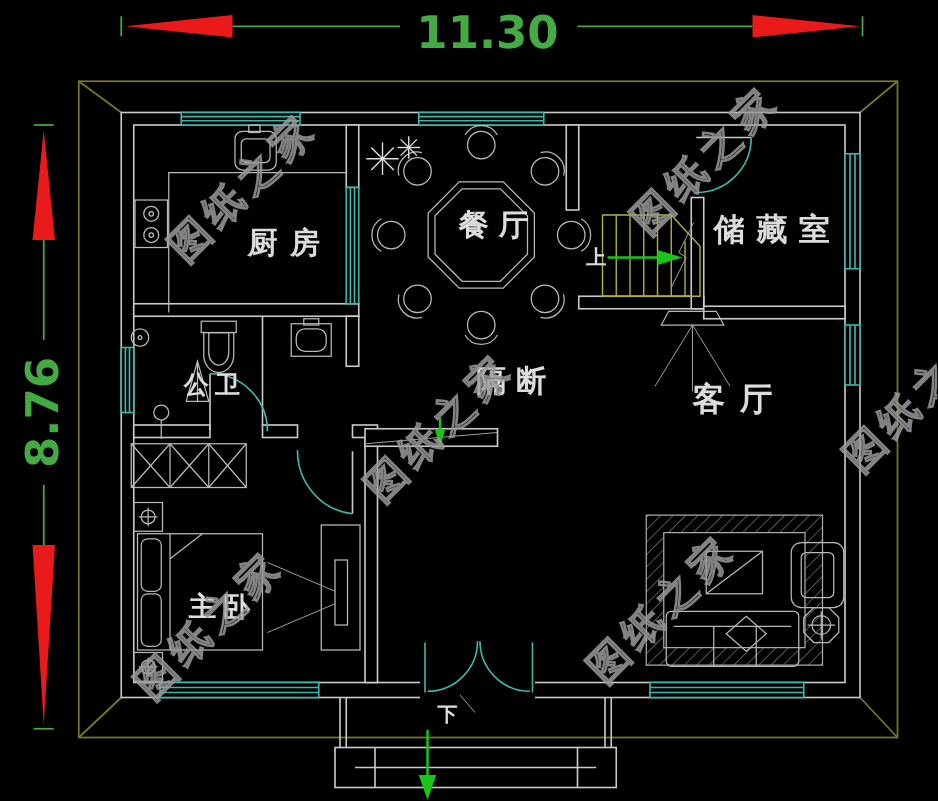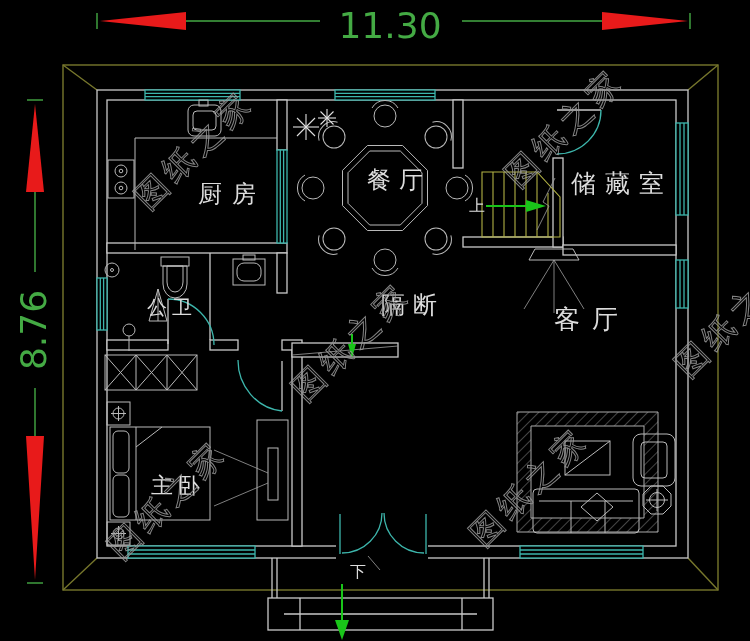--- a/index.html
+++ b/index.html
@@ -1,17 +1,17 @@
 <!DOCTYPE html>
 <html><head>
 <meta charset="utf-8">
 <style>
   html,body{margin:0;padding:0;background:#000;}
   .canvas{position:relative;width:750px;height:641px;background:#000;overflow:hidden;
-          font-family:"DejaVu Sans",sans-serif;}
+          font-family:"DejaVu Sans",sans-serif;font-weight:bold;}
   svg{display:block;}
   .wall{stroke:#c9c9c9;stroke-width:1.3;fill:none;}
   .wallfill{stroke:#c9c9c9;stroke-width:1.3;fill:#000;}
   .furn{stroke:#b9b9b9;stroke-width:1;fill:none;}
   .thin{stroke:#9f9f9f;stroke-width:.8;fill:none;}
   .cyan{stroke:#3db6ac;stroke-width:1.3;fill:none;}
   .cyanfill{stroke:#3db6ac;stroke-width:1.3;fill:#000;}
   .eave{stroke:#77772c;stroke-width:1.4;fill:none;}
   .dimline{stroke:#44aa44;stroke-width:1.4;fill:none;}
   .redarrow{fill:#e81a1a;stroke:none;}

